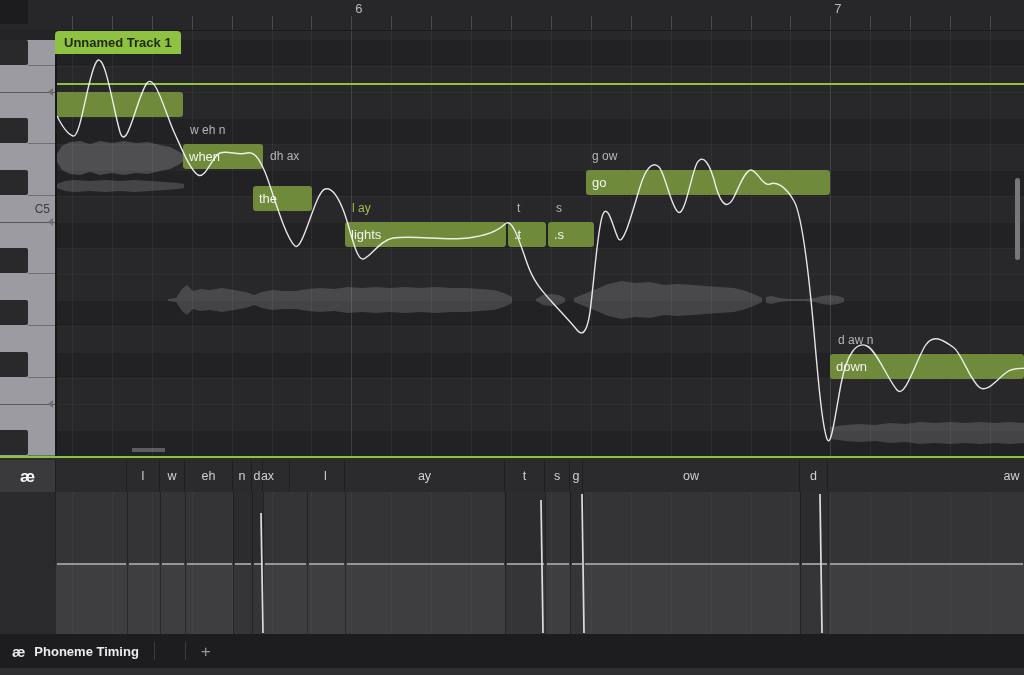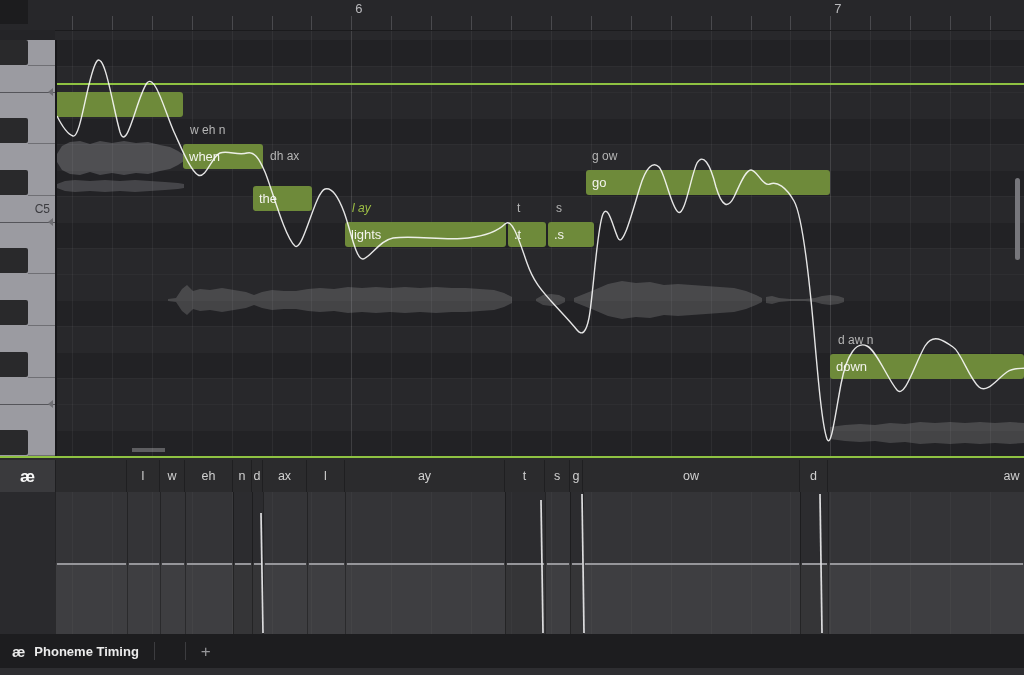--- a/index.html
+++ b/index.html
@@ -161,20 +161,21 @@
         <div class="abs ruler-tick" style="left: 830.38px;"></div>
         <div class="abs ruler-tick" style="left: 870.3px;"></div>
         <div class="abs ruler-tick" style="left: 910.22px;"></div>
         <div class="abs ruler-tick" style="left: 950.14px;"></div>
         <div class="abs ruler-tick" style="left: 990.06px;"></div>
         <div class="abs ruler-num" style="left: 355.3px;">6</div>
         <div class="abs ruler-num" style="left: 834.3px;">7</div>
       </div>
   </div>
 
+  <div id="track-tab" class="abs">Unnamed Track 1</div>
 
   <div id="kb-gap" class="abs"></div>
   <div id="keyboard" class="abs">
       <div class="abs black-key" style="top: 0px;"></div>
       <div class="abs kb-line-part" style="top: 25px;"></div>
       <div class="abs black-key" style="top: 78px;"></div>
       <div class="abs kb-line-part" style="top: 103px;"></div>
       <div class="abs black-key" style="top: 130px;"></div>
       <div class="abs kb-line-part" style="top: 155px;"></div>
       <div class="abs black-key" style="top: 208px;"></div>
@@ -204,21 +205,21 @@
       <path d="M830,427 L845,425 L860,424 L875,425 L890,423 L905,424 L920,422 L935,423 L950,422 L965,423 L980,422 L995,423 L1010,422 L1024,423 L1024,443 L1010,444 L995,443 L980,444 L965,443 L950,444 L935,443 L920,444 L905,442 L890,443 L875,441 L860,442 L845,441 L830,439 Z" fill="rgba(235,235,240,0.17)"></path>
       <path d="M132,448 L150,448 L165,448 L165,452 L150,452 L132,452 Z" fill="rgba(235,235,240,0.3)"></path>
     </svg>
   <div id="notes-layer">
       <div class="abs note" style="left: 55px; top: 92px; width: 128px;"></div>
       <div class="abs note" style="left: 183px; top: 144px; width: 80px;">when</div>
       <div class="abs ph-label" style="left: 190px; top: 123px;">w eh n</div>
       <div class="abs note" style="left: 253px; top: 170px; width: 59px; margin-top: 16px;">the</div>
       <div class="abs ph-label" style="left: 270px; top: 149px;">dh ax</div>
       <div class="abs note" style="left: 345px; top: 222px; width: 161px;">lights</div>
-      <div class="abs ph-label accent" style="left: 352px; top: 201px; font-style: italic;">l ay</div>
+      <div class="abs ph-label accent" style="left: 352px; top: 201px;">l ay</div>
       <div class="abs note" style="left: 508px; top: 222px; width: 38px;">.t</div>
       <div class="abs ph-label" style="left: 517px; top: 201px;">t</div>
       <div class="abs note" style="left: 548px; top: 222px; width: 46px;">.s</div>
       <div class="abs ph-label" style="left: 556px; top: 201px;">s</div>
       <div class="abs note" style="left: 586px; top: 170px; width: 244px;">go</div>
       <div class="abs ph-label" style="left: 592px; top: 149px;">g ow</div>
       <div class="abs note" style="left: 830px; top: 354px; width: 194px;">down</div>
       <div class="abs ph-label" style="left: 838px; top: 333px;">d aw n</div>
     </div>
   <svg id="curve-svg" class="abs" width="1024" height="675">
@@ -230,21 +231,21 @@
     <div id="lane-header" class="abs">
       <span>æ</span>
     </div>
     <div id="lane-cells">
         <div class="abs lane-cell" style="left: 55px; width: 72px;"></div>
         <div class="abs lane-cell" style="left: 127px; width: 33px;">l</div>
         <div class="abs lane-cell" style="left: 160px; width: 25px;">w</div>
         <div class="abs lane-cell" style="left: 185px; width: 48px;">eh</div>
         <div class="abs lane-cell" style="left: 233px; width: 19px;">n</div>
         <div class="abs lane-cell" style="left: 252px; width: 11px;">d</div>
-        <div class="abs lane-cell" style="left: 263px; width: 44px;">ax</div>
+        <div class="abs lane-cell" style="left: 246px; width: 44px;">ax</div>
         <div class="abs lane-cell" style="left: 307px; width: 38px;">l</div>
         <div class="abs lane-cell" style="left: 345px; width: 160px;">ay</div>
         <div class="abs lane-cell" style="left: 505px; width: 40px;">t</div>
         <div class="abs lane-cell" style="left: 545px; width: 25px;">s</div>
         <div class="abs lane-cell" style="left: 570px; width: 13px;">g</div>
         <div class="abs lane-cell" style="left: 583px; width: 217px;">ow</div>
         <div class="abs lane-cell" style="left: 800px; width: 28px;">d</div>
         <div class="abs lane-cell" style="left: 828px; width: 368px;">aw</div>
       </div>
   </div>

